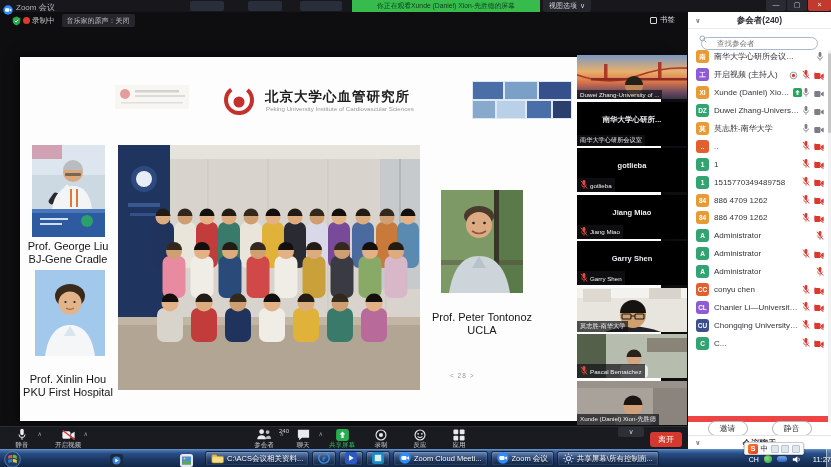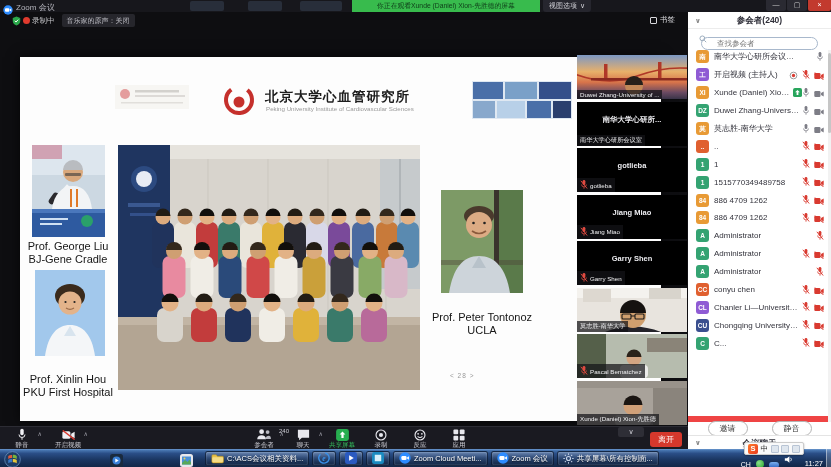--- a/index.html
+++ b/index.html
@@ -99,21 +99,21 @@
   
   .taskbar{position:absolute;left:0;top:449px;width:831px;height:18px;z-index:8;
     background:linear-gradient(180deg,#4a79b4 0%,#2a4e87 20%,#1b3763 55%,#122748 100%);border-top:1px solid #5f8cc4;}
   .orb{position:absolute;left:4px;top:0.5px;}
   .tk-pin{position:absolute;top:2.5px;}
   .tk-buttons{position:absolute;left:205px;top:1px;display:flex;gap:3px;}
   .tk-btn{display:flex;align-items:center;gap:3px;height:15px;padding:0 5px;border:1px solid rgba(12,28,52,.8);border-radius:2.5px;
     background:linear-gradient(180deg,rgba(255,255,255,.28),rgba(255,255,255,.08) 45%,rgba(0,0,0,.12));
     box-shadow:inset 0 0 2px rgba(255,255,255,.35);}
   .tk-btn .lbl{font-size:7.5px;color:#fff;text-shadow:0 1px 1px rgba(0,0,0,.6);white-space:nowrap;overflow:hidden;max-width:76px;}
-  .tray{position:absolute;right:8px;top:0;height:18px;display:flex;align-items:flex-end;gap:5px;}
+  .tray{position:absolute;right:0;top:0;height:18px;display:flex;align-items:center;gap:5px;}
   .tray .lang{font-size:7px;color:#fff;}
   .dot-g{width:8px;height:8px;border-radius:50%;background:radial-gradient(circle at 35% 35%,#8ae08a,#28a428);}
   .dot-b{width:10px;height:6px;border-radius:3px;background:linear-gradient(180deg,#7ab0f0,#2a62c0);}
   .clock{font-size:7.5px;color:#fff;margin-left:6px;}
   .desk{position:absolute;right:0;top:449px;width:5px;height:18px;background:rgba(255,255,255,.18);
     border-left:1px solid rgba(255,255,255,.45);z-index:9;}
 </style>
 </head>
 <body>
 

